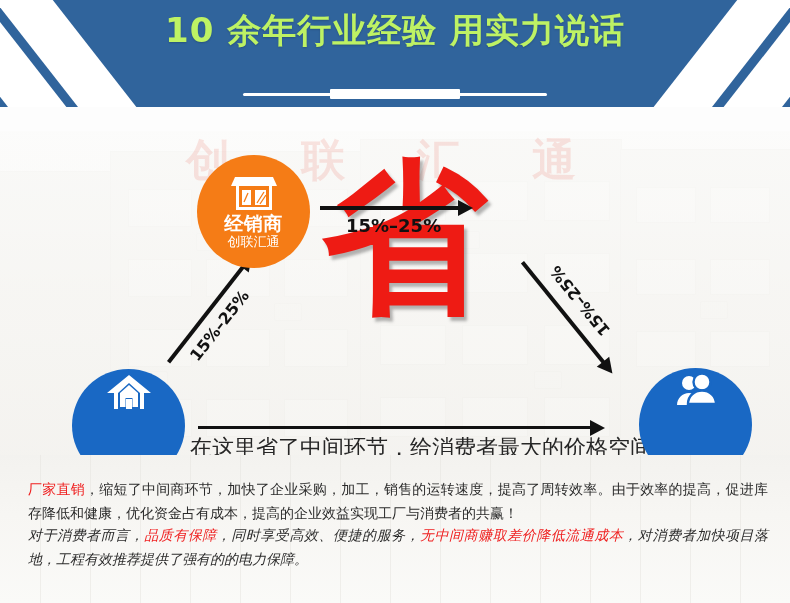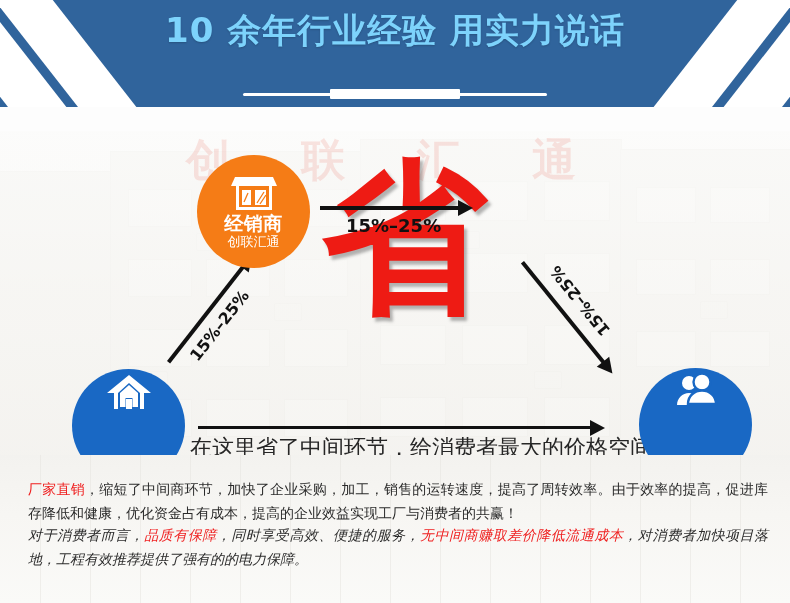--- a/index.html
+++ b/index.html
@@ -17,21 +17,21 @@
     background:#30649c;overflow:hidden;
   }
   .hdr-stripe{position:absolute;background:#ffffff;width:46px;height:230px;top:-62px;}
   .hdr-stripe.l1{left:-28px;transform:rotate(-38deg);}
   .hdr-stripe.l2{left:42px;transform:rotate(-38deg);}
   .hdr-stripe.r1{right:-28px;transform:rotate(38deg);}
   .hdr-stripe.r2{right:42px;transform:rotate(38deg);}
 
   .hdr-title{
     position:absolute;left:0;top:8px;width:790px;text-align:center;
-    color:#7dd3fc;font-size:34px;font-weight:bold;letter-spacing:1px;
+    color:#bef264;font-size:34px;font-weight:bold;letter-spacing:1px;
     font-family:"DejaVu Sans","Liberation Sans",sans-serif;
     text-shadow:0 1px 2px rgba(0,0,0,.18);
     white-space:nowrap;
   }
   .hdr-sub{
     position:absolute;left:0;top:54px;width:790px;text-align:center;
     color:#ffffff;font-size:21px;letter-spacing:.5px;white-space:nowrap;
     font-family:"DejaVu Sans","Liberation Sans",sans-serif;
   }
   .hdr-rule{position:absolute;left:243px;top:93px;width:304px;height:3px;background:#ffffff;border-radius:2px;}

